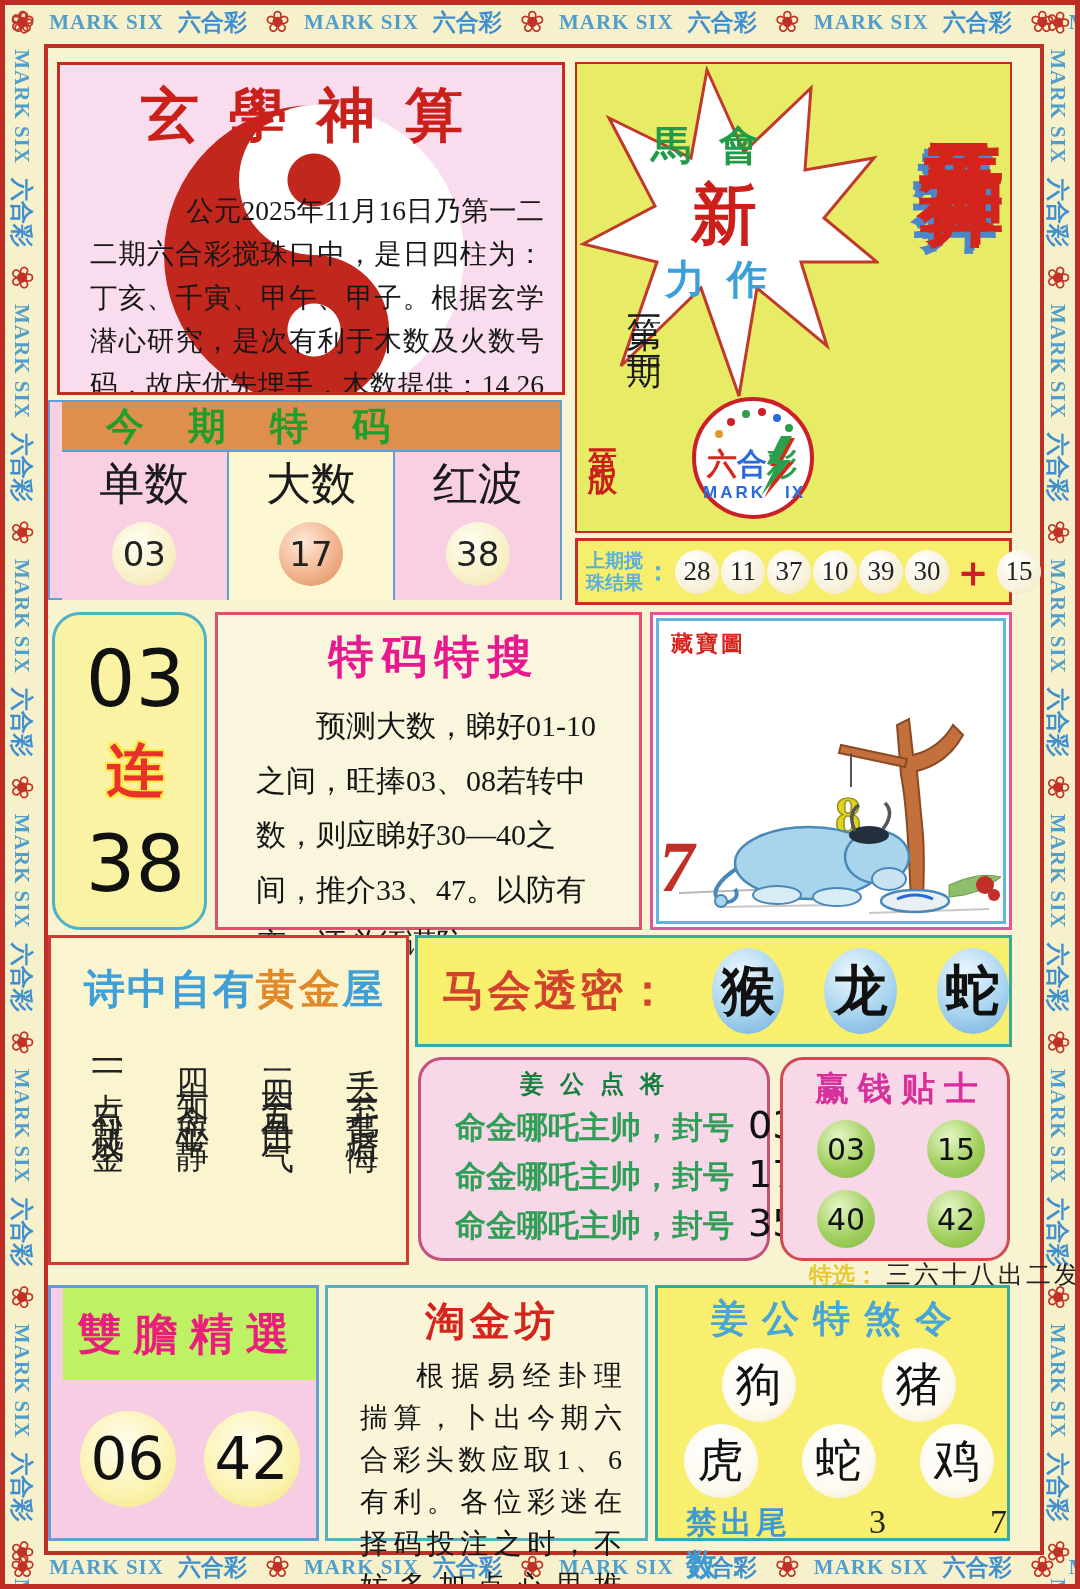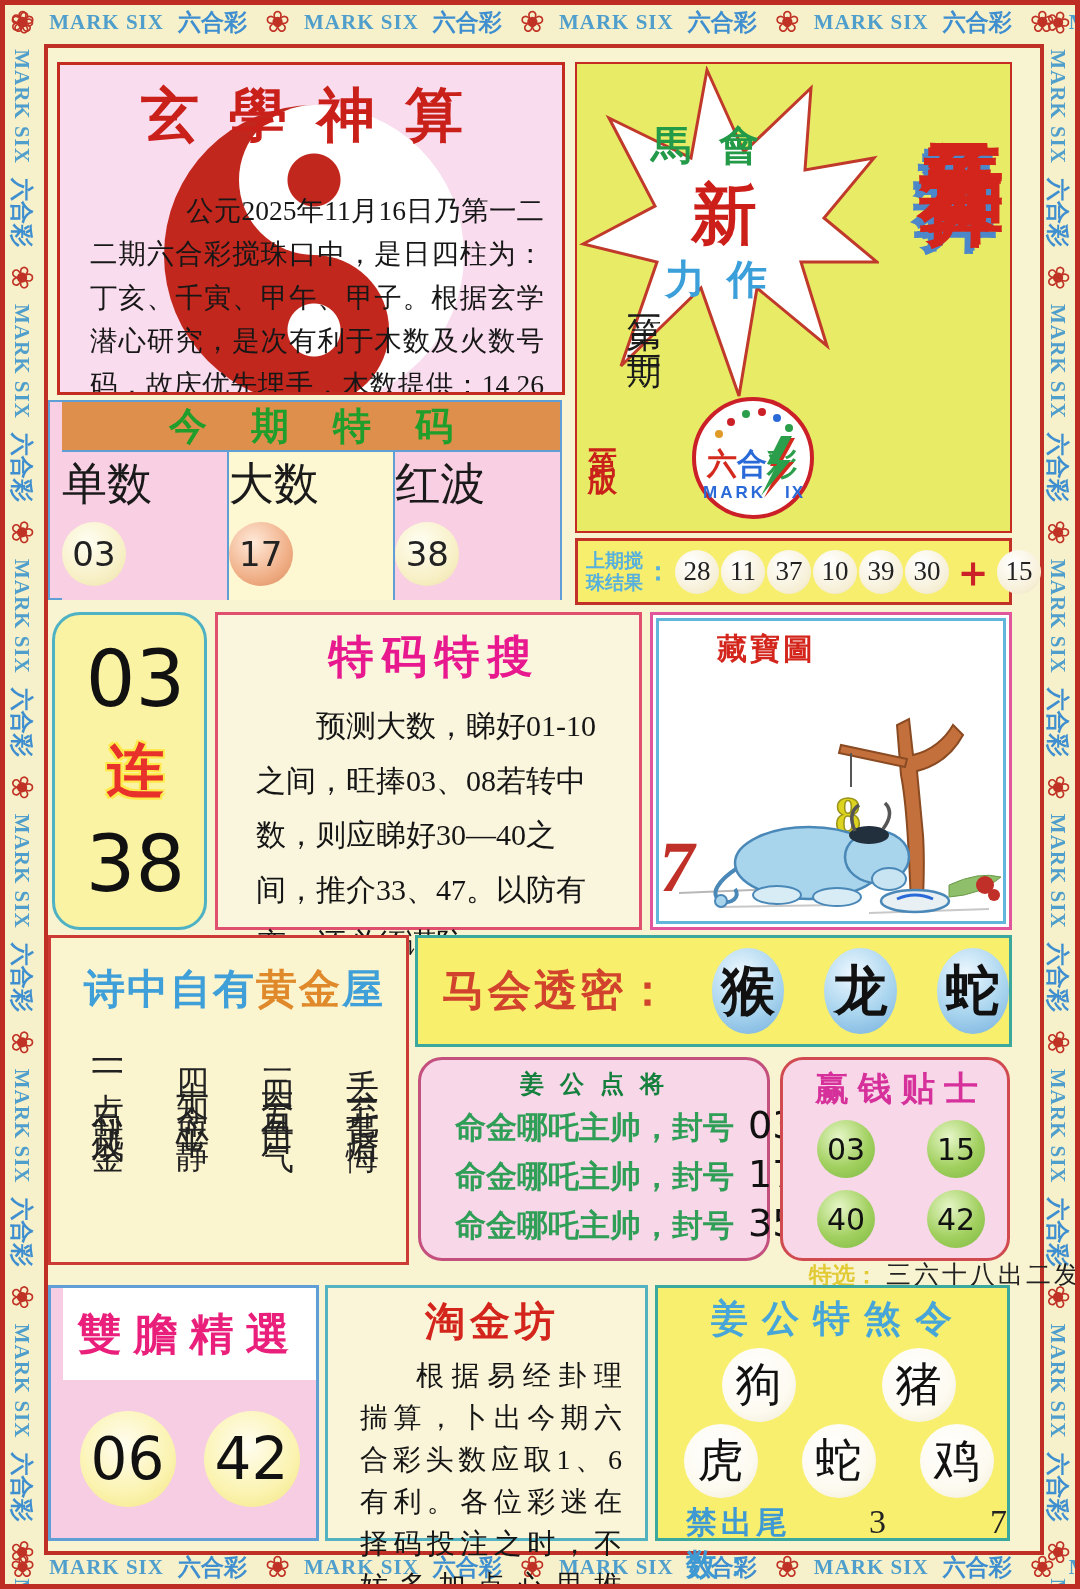--- a/index.html
+++ b/index.html
@@ -48,24 +48,24 @@
   .lastdraw{left:527px;top:490px;width:437px;height:67px;background:#f7ee6d;border:3px solid #c23127;
             display:flex;align-items:center;padding:0 8px;gap:2px;}
   .ld-label{color:#58b0dd;font-size:19px;line-height:1.15;font-weight:bold;white-space:nowrap;}
   .ld-colon{color:#58b0dd;font-size:26px;font-weight:bold;margin-right:2px;}
   .ball{border-radius:50%;display:flex;align-items:center;justify-content:center;}
   .ld-ball{width:44px;height:44px;flex:0 0 auto;font-size:27px;color:#222;
            background:radial-gradient(circle at 38% 30%,#ffffff 0%,#f6efd6 70%,#e6ddbd 100%);}
   .ld-plus{color:#cc2028;font-size:42px;font-weight:bold;line-height:1;margin:0 1px;}
   
   .special{left:0px;top:352px;width:514px;height:200px;border:2px solid #5f9fd6;background:#f8cfe3;}
-  .sp-header{height:48px;background:#df8f4c;border-bottom:2px solid #5f9fd6;display:flex;align-items:center;justify-content:center;}
+  .sp-header{height:48px;background:#df8f4c;border-bottom:2px solid #5f9fd6;display:flex;align-items:center;justify-content:flex-start;}
   .sp-header span{color:#1f9e2c;font-size:38px;font-weight:bold;letter-spacing:44px;text-indent:44px;}
   .sp-cells{display:flex;height:148px;}
-  .sp-cell{flex:1;display:flex;flex-direction:column;align-items:flex-start;border-right:2px solid #5f9fd6;}
+  .sp-cell{flex:1;display:flex;flex-direction:column;align-items:center;border-right:2px solid #5f9fd6;}
   .sp-cell:last-child{border-right:none;}
   .sp-pink{background:#f8cfe3;}
   .sp-cream{background:#fdf7d2;}
   .sp-label{font-size:45px;color:#1a1a1a;margin-top:2px;}
   .sp-ball{width:64px;height:64px;margin-top:8px;font-size:34px;color:#222;
            background:radial-gradient(circle at 40% 32%,#fffef2 0%,#f7efc4 65%,#ece0a8 100%);}
   .sp-ball-orange{background:radial-gradient(circle at 38% 32%,#ffe9d9 0%,#f0b088 60%,#dd8a5a 100%);}
   .num{font-family:"DejaVu Sans",sans-serif;}
   
   .lian{left:4px;top:564px;width:155px;height:318px;background:#faf3a3;border:3px solid #4fb1c4;border-radius:28px;
@@ -73,21 +73,21 @@
   .lian-num{font-size:78px;color:#111;line-height:1;}
   .lian-mid{font-size:58px;line-height:1;color:#e8312a;font-weight:bold;
             text-shadow:2px 2px 0 #ffe94a,-2px -2px 0 #ffe94a,2px -2px 0 #ffe94a,-2px 2px 0 #ffe94a;}
   
   .tesou{left:167px;top:564px;width:427px;height:318px;background:#faf5dd;border:3px solid #e0506e;}
   .ts-title{text-align:center;margin-top:12px;color:#e8188e;font-size:45px;font-weight:bold;letter-spacing:8px;}
   .ts-body{margin:12px 26px 0 26px;font-size:30px;line-height:1.82;color:#151515;text-indent:2em;}
   
   .treasure{left:602px;top:564px;width:362px;height:318px;background:#ffffff;border:3px solid #e0559c;}
   .tr-inner{position:absolute;inset:3px;border:3px solid #62b6dc;background:#fff;overflow:hidden;}
-  .tr-title{position:absolute;left:12px;top:8px;color:#d3251b;font-size:30px;font-weight:bold;letter-spacing:3px;z-index:2;margin-left:46px;}
+  .tr-title{position:absolute;left:12px;top:8px;color:#d3251b;font-size:22px;font-weight:bold;letter-spacing:3px;z-index:2;}
   .tr-svg{position:absolute;left:0;top:34px;width:350px;height:270px;}
   
   .poem{left:0px;top:887px;width:361px;height:330px;background:#faf4cf;border:3px solid #cc3b35;}
   .poem-title{text-align:center;margin-top:24px;font-size:41px;font-weight:bold;letter-spacing:2px;}
   .pt-blue{color:#3f9fd8;}
   .pt-orange{color:#e0892a;}
   .poem-cols{display:flex;justify-content:center;gap:40px;margin-top:26px;}
   .poem-col{writing-mode:vertical-rl;text-orientation:upright;font-size:33px;color:#222;letter-spacing:12px;height:230px;}
   
   .toumi{left:367px;top:887px;width:597px;height:112px;background:#f8ef6d;border:3px solid #3aa89c;
@@ -105,21 +105,21 @@
   .tips{left:732px;top:1009px;width:230px;height:204px;background:#f8d7e8;border:3px solid #d04a50;border-radius:23px;}
   .tp-title{text-align:center;margin-top:6px;color:#d6309a;font-size:34px;font-weight:bold;letter-spacing:9px;}
   .tp-grid{display:flex;flex-wrap:wrap;justify-content:center;column-gap:52px;row-gap:12px;margin-top:8px;}
   .tp-ball{width:58px;height:58px;font-size:30px;color:#111;
            background:radial-gradient(circle at 38% 30%,#e6f6c8 0%,#a2d060 55%,#7cb83e 100%);}
   .tp-footer{display:flex;align-items:baseline;margin:10px 0 0 14px;white-space:nowrap;}
   .tp-flabel{color:#e2ca32;font-size:23px;font-weight:bold;}
   .tp-ftext{color:#222;font-size:25px;margin-left:8px;letter-spacing:3px;}
   
   .shuangdan{left:0px;top:1237px;width:271px;height:256px;border:3px solid #5f9fd6;background:#f6cde2;}
-  .sd-header{height:92px;background:#ffffff;display:flex;align-items:center;justify-content:center;}
+  .sd-header{height:92px;background:#bef264;display:flex;align-items:center;justify-content:center;}
   .sd-header span{color:#ea1f7c;font-size:44px;font-weight:bold;letter-spacing:12px;}
   .sd-body{height:158px;display:flex;align-items:center;justify-content:center;gap:28px;}
   .sd-ball{width:96px;height:96px;font-size:58px;color:#111;
            background:radial-gradient(circle at 45% 36%,#fffdf0 0%,#fbf3b0 60%,#f1e47e 100%);}
   
   .taojin{left:277px;top:1237px;width:323px;height:256px;background:#faf5d8;border:3px solid #52b2c2;}
   .tj-title{text-align:center;margin-top:6px;color:#d3251b;font-size:40px;font-weight:bold;letter-spacing:5px;}
   .tj-body{margin:6px 20px 0 20px;font-size:28px;line-height:1.5;color:#151515;text-indent:2em;
            text-align:justify;letter-spacing:3px;}
   .tj-footer{display:flex;align-items:baseline;margin:8px 0 0 20px;}

